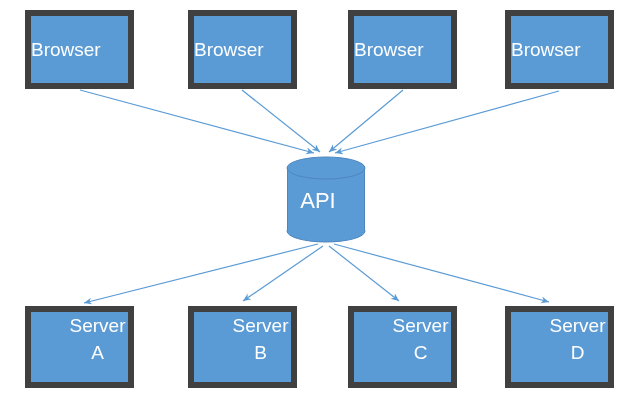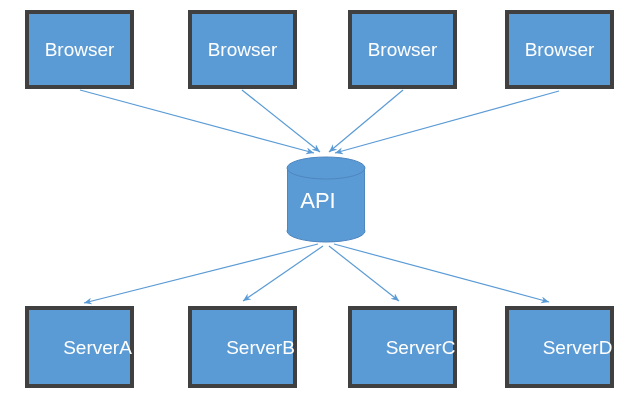--- a/index.html
+++ b/index.html
@@ -14,36 +14,35 @@
   .layer-svg {
     position: absolute;
     left: 0; top: 0;
     width: 634px; height: 401px;
     z-index: 1;
   }
   .node {
     position: absolute;
     box-sizing: border-box;
     background: #5b9bd5;
-    border: 4px solid #404040;
+    border: 6px solid #404040;
     color: #ffffff;
     display: flex;
     align-items: center;
-    justify-content: center;
     text-align: center;
     z-index: 2;
   }
   .browser {
     width: 109px; height: 79px; top: 10px;
     font-size: 19px;
   }
   .server {
     width: 109px; height: 82px; top: 306px;
     font-size: 19px;
-    flex-direction: row;
+    flex-direction: column;
     line-height: 27px;
     padding-left: 36px;
   }
   .b1 { left: 25px; }  .b2 { left: 188px; }  .b3 { left: 348px; }  .b4 { left: 505px; }
   .s1 { left: 25px; }  .s2 { left: 188px; }  .s3 { left: 348px; }  .s4 { left: 505px; }
   .api-label {
     position: absolute;
     left: 287px; top: 172px;
     width: 62px; height: 58px;
     display: flex;

